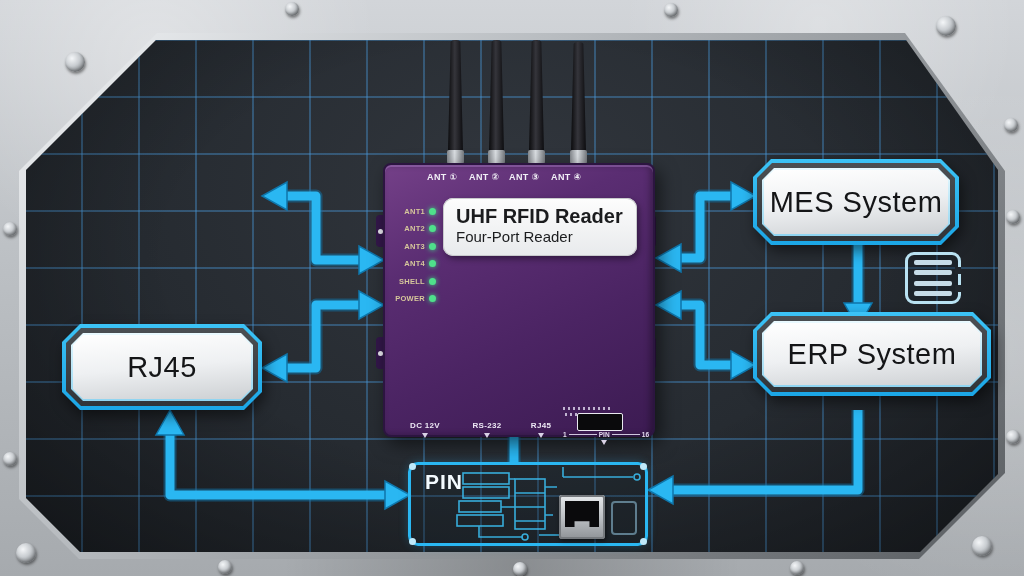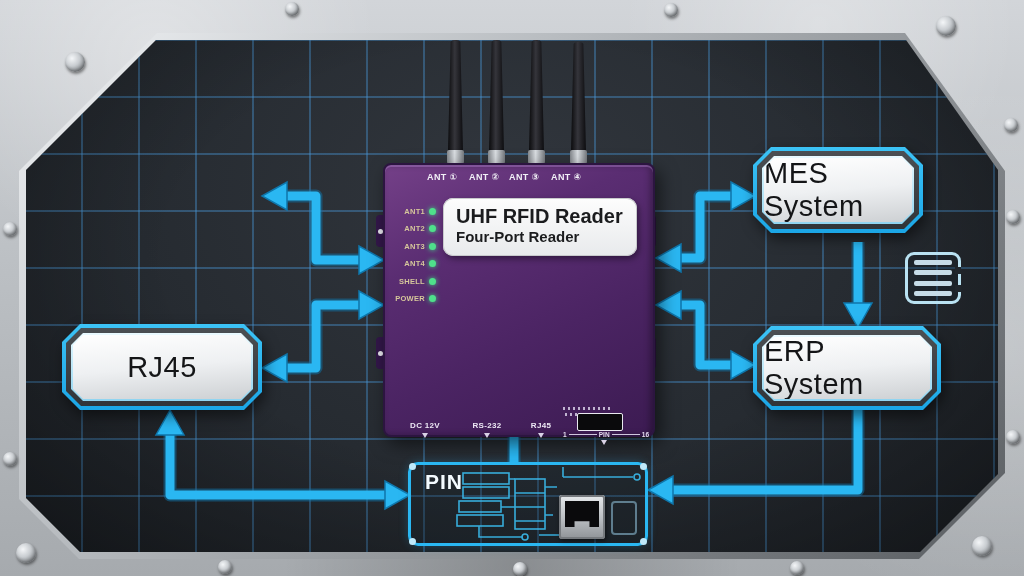--- a/index.html
+++ b/index.html
@@ -65,21 +65,21 @@
   .ant-port-label{position:absolute;top:7px;width:54px;text-align:left;
     font-size:9px;font-weight:bold;color:#f2f0f7;letter-spacing:.4px;}
   .led-row{position:absolute;display:flex;align-items:center;gap:4px;}
   .led-row .txt{width:32px;text-align:right;font-size:7.5px;font-weight:bold;color:#d6c79b;letter-spacing:.3px;}
   .led-dot{width:7px;height:7px;border-radius:50%;background:#4fe08b;box-shadow:0 0 5px #3fdc84;}
   .plate{position:absolute;left:58px;top:33px;width:194px;height:58px;border-radius:10px;
     background:linear-gradient(180deg,#fdfdfd,#e8eaec);
     box-shadow:inset 0 0 0 1px #c8cacc, 2px 3px 6px rgba(0,0,0,.4);
     padding:6px 0 0 13px;box-sizing:border-box;color:#1b1c1e;}
   .plate .t1{font-size:20px;font-weight:bold;line-height:24px;}
-  .plate .t2{font-size:15px;font-weight:bold;line-height:18px;}
+  .plate .t2{font-size:15px;font-weight:normal;line-height:18px;}
   .port-label{position:absolute;font-size:8px;font-weight:bold;color:#ece7f4;letter-spacing:.3px;text-align:center;width:48px;}
   .port-tick{position:absolute;width:0;height:0;border-left:3px solid transparent;border-right:3px solid transparent;border-top:5px solid #d9d2e6;}
   .pin-header{position:absolute;left:178px;top:242px;width:86px;height:32px;}
   .pin-dashes{position:absolute;left:0;top:0;width:50px;height:9px;opacity:.85;
     background:repeating-linear-gradient(90deg,#d8cfe6 0 2px,transparent 2px 5px),
                repeating-linear-gradient(90deg,#d8cfe6 0 2px,transparent 2px 5px);
     background-size:100% 3px;background-position:0 0,2px 6px;background-repeat:no-repeat;}
   .pin-port{position:absolute;left:14px;top:6px;width:44px;height:16px;background:#0a0a0c;
     border:1.5px solid #e9e9f0;border-radius:2px;}
   .pin-scale{position:absolute;left:0;right:0;top:24px;display:flex;align-items:center;gap:2px;
@@ -241,37 +241,37 @@
       <div class="pin-scale">
         <span>1</span>
         <span class="ln"></span>
         <span>PIN</span>
         <span class="ln"></span>
         <span>16</span>
       </div>
     </div>
   </div>
 
-  <div class="sysbox" style="left:753px;top:147px;width:170px;height:86px">
+  <div class="sysbox" style="left:753px;top:159px;width:206px;height:86px">
     <div class="l l1"></div>
       <div class="l l2"></div>
     <div class="l l3"></div>
     <div class="l l4">
         <span class="label">MES System</span>
       </div>
   </div>
   <div class="sysbox" style="left:62px;top:324px;width:200px;height:86px">
     <div class="l l1"></div>
       <div class="l l2"></div>
     <div class="l l3"></div>
     <div class="l l4">
         <span class="label">RJ45</span>
       </div>
   </div>
-  <div class="sysbox" style="left:753px;top:326px;width:188px;height:84px">
+  <div class="sysbox" style="left:753px;top:312px;width:238px;height:84px">
     <div class="l l1"></div>
       <div class="l l2"></div>
     <div class="l l3"></div>
     <div class="l l4">
         <span class="label">ERP System</span>
       </div>
   </div>
 
   <div class="pinbox">
     <span class="cdot" style="left:-2px;top:-2px"></span>

